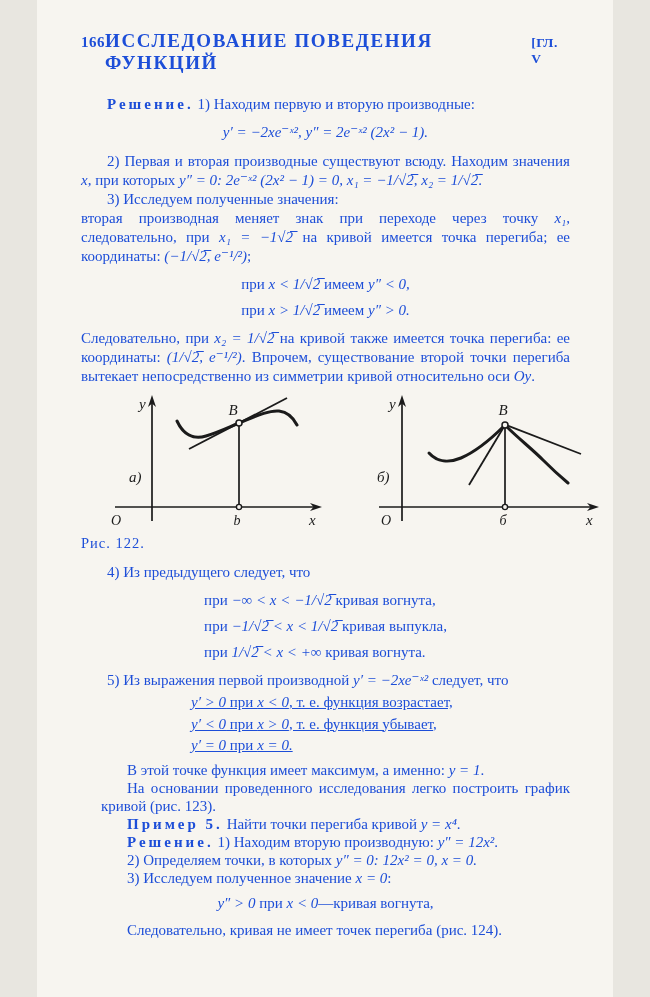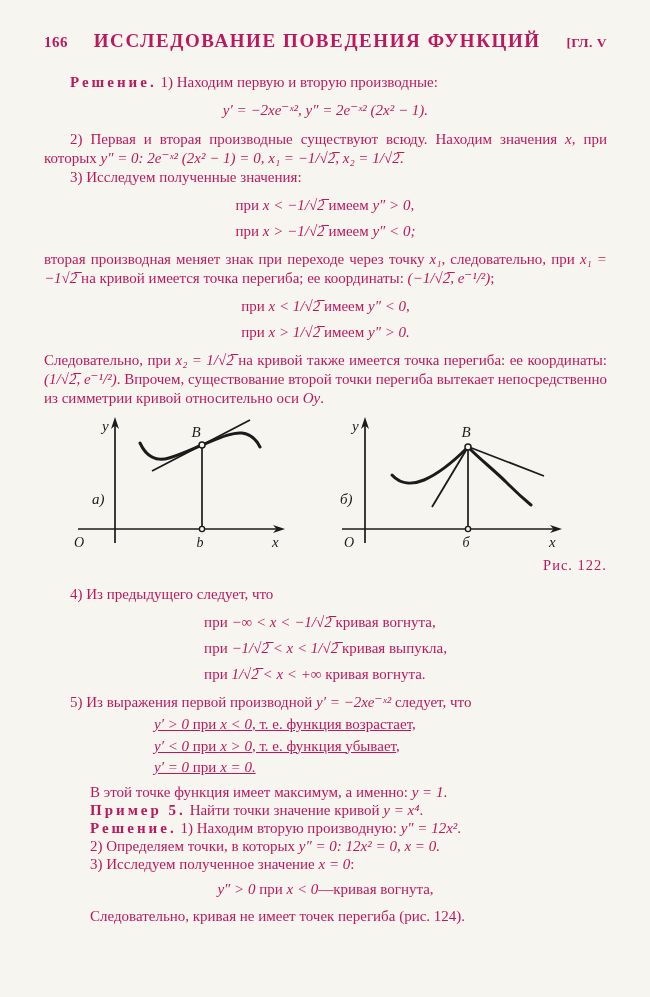--- a/index.html
+++ b/index.html
@@ -1,18 +1,18 @@
 <!DOCTYPE html>
 <html><head>
 <meta charset="utf-8">
 <style>
   html,body{margin:0;padding:0;background:#e8e6e0;}
   .page{
-    width:650px;height:997px;box-sizing:border-box;position:relative;
-    margin:0 auto;background:#f7f5f0;color:#be185d;overflow:hidden;
+    width:576px;height:997px;box-sizing:border-box;position:relative;
+    margin:0 auto;background:#f7f5f0;color:#1d4ed8;overflow:hidden;
     font-family:"Liberation Serif","DejaVu Serif",serif;font-size:15px;
     padding:30px 43px 0 44px;
   }
   .running-head{display:flex;justify-content:space-between;align-items:baseline;
     font-weight:bold;margin-bottom:21px;}
   .rh-page{font-size:15px;letter-spacing:.5px;}
   .rh-title{font-size:19px;letter-spacing:1.6px;}
   .rh-chap{font-size:13.5px;letter-spacing:.5px;}
   p.para{margin:0;line-height:19px;text-align:justify;}
   .indent{text-indent:26px;}
@@ -24,21 +24,21 @@
   .dline{line-height:26px;}
   .dleft{padding-left:110px;margin:2px 0 4px;}
   .dleft .dline{line-height:21.5px;text-decoration:underline;}
   .sec2 p.para{line-height:18px;margin-left:20px;}
   .dgroup.tightg .dline{line-height:17.5px;}
   .dgroup.tightg{margin:8px 0 9px;}
   .figure{margin:6px 0 5px;}
   .figrow{display:flex;margin-left:28px;}
   .figrow svg{display:block;flex:0 0 auto;}
   .gap{width:26px;flex:0 0 auto;}
-  .figcap{text-align:right;font-size:14.5px;margin:3px 0 11px;letter-spacing:1px;}
+  .figcap{text-align:left;font-size:14.5px;margin:3px 0 11px;letter-spacing:1px;}
   svg text{font-family:"Liberation Serif","DejaVu Serif",serif;font-style:italic;font-size:14px;fill:#1b1b1b;}
   svg .lbl-big{font-size:15px;}
 </style>
 </head>
 <body>
 
 <div class="page">
 
   <header class="running-head">
     <span class="rh-page">166</span>
@@ -46,24 +46,20 @@
     <span class="rh-chap">[ГЛ. V</span>
   </header>
 
   <p class="para indent"><span class="spaced">Решение.</span><span><span> 1) Находим первую и вторую производные:</span></span></p>
 
   <div class="display"><span class="m">y′ = −2xe⁻ˣ²,</span><span>      </span><span class="m">y″ = 2e⁻ˣ² (2x² − 1).</span></div>
 
   <p class="para indent"><span>2) Первая и вторая производные существуют всюду. Находим значения </span><span class="m">x</span><span>, при которых </span><span class="m">y″ = 0: 2e⁻ˣ² (2x² − 1) = 0,  x₁ = −1/√2̅,  x₂ = 1/√2̅</span><span>.</span></p>
   <p class="para indent"><span>3) Исследуем полученные значения:</span></p>
 
-  <div class="dgroup"><span class="inner">
-    <div class="dline"><span>при </span><span class="m">x &lt; −1/√2̅</span><span> имеем </span><span class="m">y″ &gt; 0,</span></div>
-    <div class="dline"><span>при </span><span class="m">x &gt; −1/√2̅</span><span> имеем </span><span class="m">y″ &lt; 0;</span></div>
-  </span></div>
 
   <p class="para"><span>вторая производная меняет знак при переходе через точку </span><span class="m">x₁</span><span>, следовательно, при </span><span class="m">x₁ = −1√2̅</span><span> на кривой имеется точка перегиба; ее координаты: </span><span class="m">(−1/√2̅, e⁻¹/²)</span><span>;</span></p>
 
   <div class="dgroup"><span class="inner">
     <div class="dline"><span>при </span><span class="m">x &lt; 1/√2̅</span><span> имеем </span><span class="m">y″ &lt; 0,</span></div>
     <div class="dline"><span>при </span><span class="m">x &gt; 1/√2̅</span><span> имеем </span><span class="m">y″ &gt; 0.</span></div>
   </span></div>
 
   <p class="para"><span>Следовательно, при </span><span class="m">x₂ = 1/√2̅</span><span> на кривой также имеется точка перегиба: ее координаты: </span><span class="m">(1/√2̅, e⁻¹/²)</span><span>. Впрочем, существование второй точки перегиба вытекает непосредственно из симметрии кривой относительно оси </span><span class="m">Oy</span><span>.</span></p>
 
@@ -124,21 +120,22 @@
   <p class="para indent"><span>5) Из выражения первой производной </span><span class="m">y′ = −2xe⁻ˣ²</span><span> следует, что</span></p>
 
   <div class="dleft">
     <div class="dline"><span class="m">y′ &gt; 0</span><span> при </span><span class="m">x &lt; 0</span><span>, т. е. функция возрастает,</span></div>
     <div class="dline"><span class="m">y′ &lt; 0</span><span> при </span><span class="m">x &gt; 0</span><span>, т. е. функция убывает,</span></div>
     <div class="dline"><span class="m">y′ = 0</span><span> при </span><span class="m">x = 0.</span></div>
   </div>
 
   <div class="sec2">
     <p class="para indent"><span>В этой точке функция имеет максимум, а именно: </span><span class="m">y = 1</span><span>.</span></p>
-    <p class="para indent"><span class="spaced">Пример 5.</span><span><span> Найти точки значение кривой </span><span class="m">y = x⁴</span><span>.</span></span></p>
+    <p class="para indent"><span>На основании проведенного исследования легко построить график кривой (рис. 123).</span></p>
+    <p class="para indent"><span class="spaced">Пример 5.</span><span><span> Найти точки перегиба кривой </span><span class="m">y = x⁴</span><span>.</span></span></p>
     <p class="para indent"><span class="spaced">Решение.</span><span><span> 1) Находим вторую производную: </span><span class="m">y″ = 12x²</span><span>.</span></span></p>
     <p class="para indent"><span>2) Определяем точки, в которых </span><span class="m">y″ = 0: 12x² = 0,</span><span>    </span><span class="m">x = 0.</span></p>
     <p class="para indent"><span>3) Исследуем полученное значение </span><span class="m">x = 0</span><span>:</span></p>
 
     <div class="dgroup tightg"><span class="inner">
       <div class="dline"><span class="m">y″ &gt; 0</span><span> при </span><span class="m">x &lt; 0</span><span>—кривая вогнута,</span></div>
     </span></div>
 
     <p class="para indent"><span>Следовательно, кривая не имеет точек перегиба (рис. 124).</span></p>
   </div>

